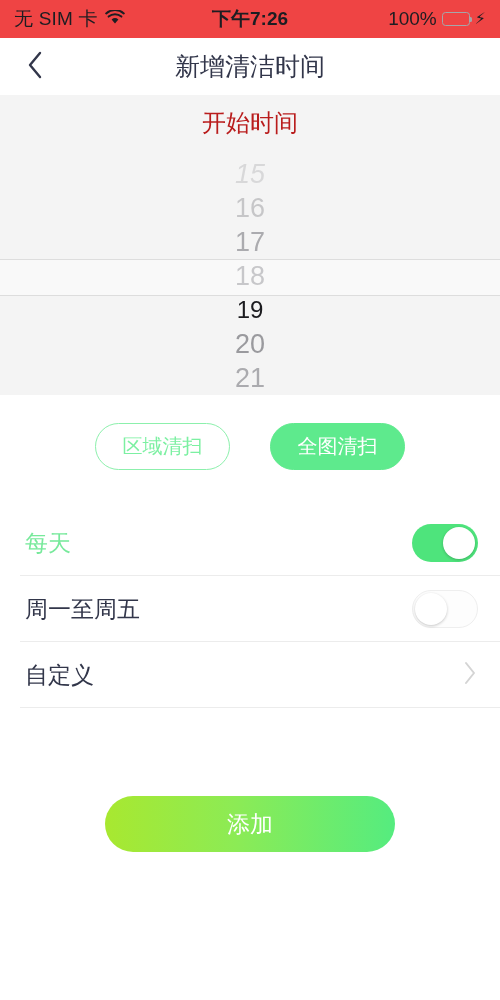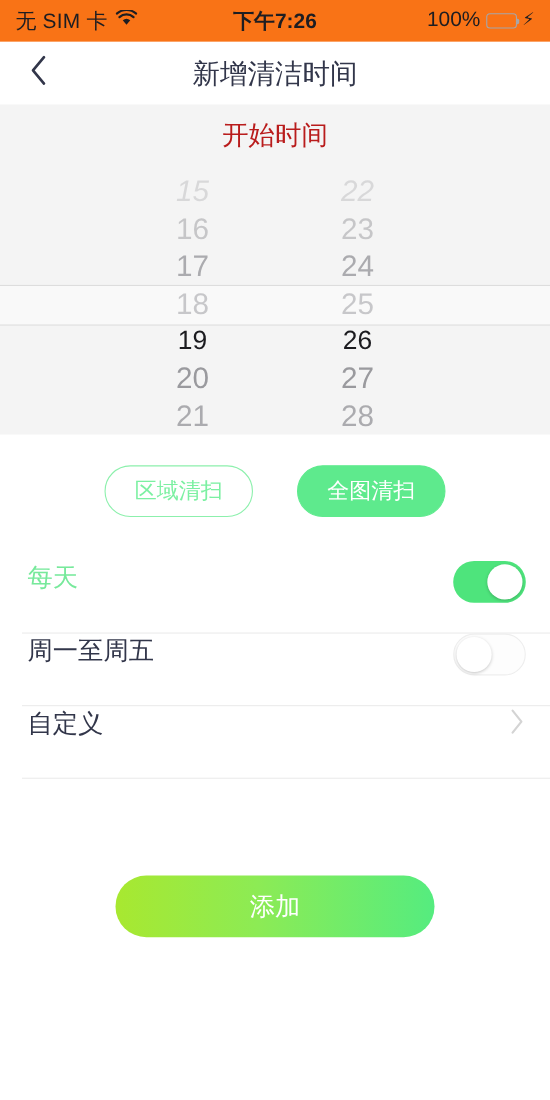--- a/index.html
+++ b/index.html
@@ -19,21 +19,21 @@
     background: #ffffff;
   }
 
   
   .statusbar {
     position: relative;
     height: 38px;
     display: flex;
     align-items: center;
     padding: 0 14px;
-    background: #f97316;
+    background: #ef4444;
   }
   .sb-left {
     display: flex;
     align-items: center;
     gap: 7px;
     font-size: 19px;
     color: #1d1d22;
     letter-spacing: .2px;
   }
   .sb-center {
@@ -186,21 +186,21 @@
     color: #7cf0a2;
     border: 1.5px solid #8cf0ac;
   }
 
   
   .rows { margin-top: 40px; }
   .row {
     position: relative;
     height: 66px;
     display: flex;
-    align-items: flex-start;
+    align-items: center;
     padding: 0 22px 0 25px;
     cursor: pointer;
   }
   .row::after {
     content: "";
     position: absolute;
     left: 20px; right: 0; bottom: 0;
     height: 1px;
     background: #ececec;
   }
@@ -299,30 +299,20 @@
         <div class="wheel-item f1">15</div>
         <div class="wheel-item f2">16</div>
         <div class="wheel-item f3">17</div>
         <div class="wheel-item">18</div>
         <div class="wheel-item w-sel">19</div>
         <div class="wheel-item">20</div>
         <div class="wheel-item f3">21</div>
 
       </div>
 
-      <div class="wheel">
-        <div class="wheel-item f1">22</div>
-        <div class="wheel-item f2">23</div>
-        <div class="wheel-item f3">24</div>
-        <div class="wheel-item">25</div>
-        <div class="wheel-item w-sel">26</div>
-        <div class="wheel-item">27</div>
-        <div class="wheel-item f3">28</div>
-
-      </div>
     </div>
 
     <div class="sel-band"></div>
   </div>
 
   <div class="modes">
     <div class="pill pill-outline">
       <span>区域清扫</span>
     </div>
     <div class="pill pill-filled">

